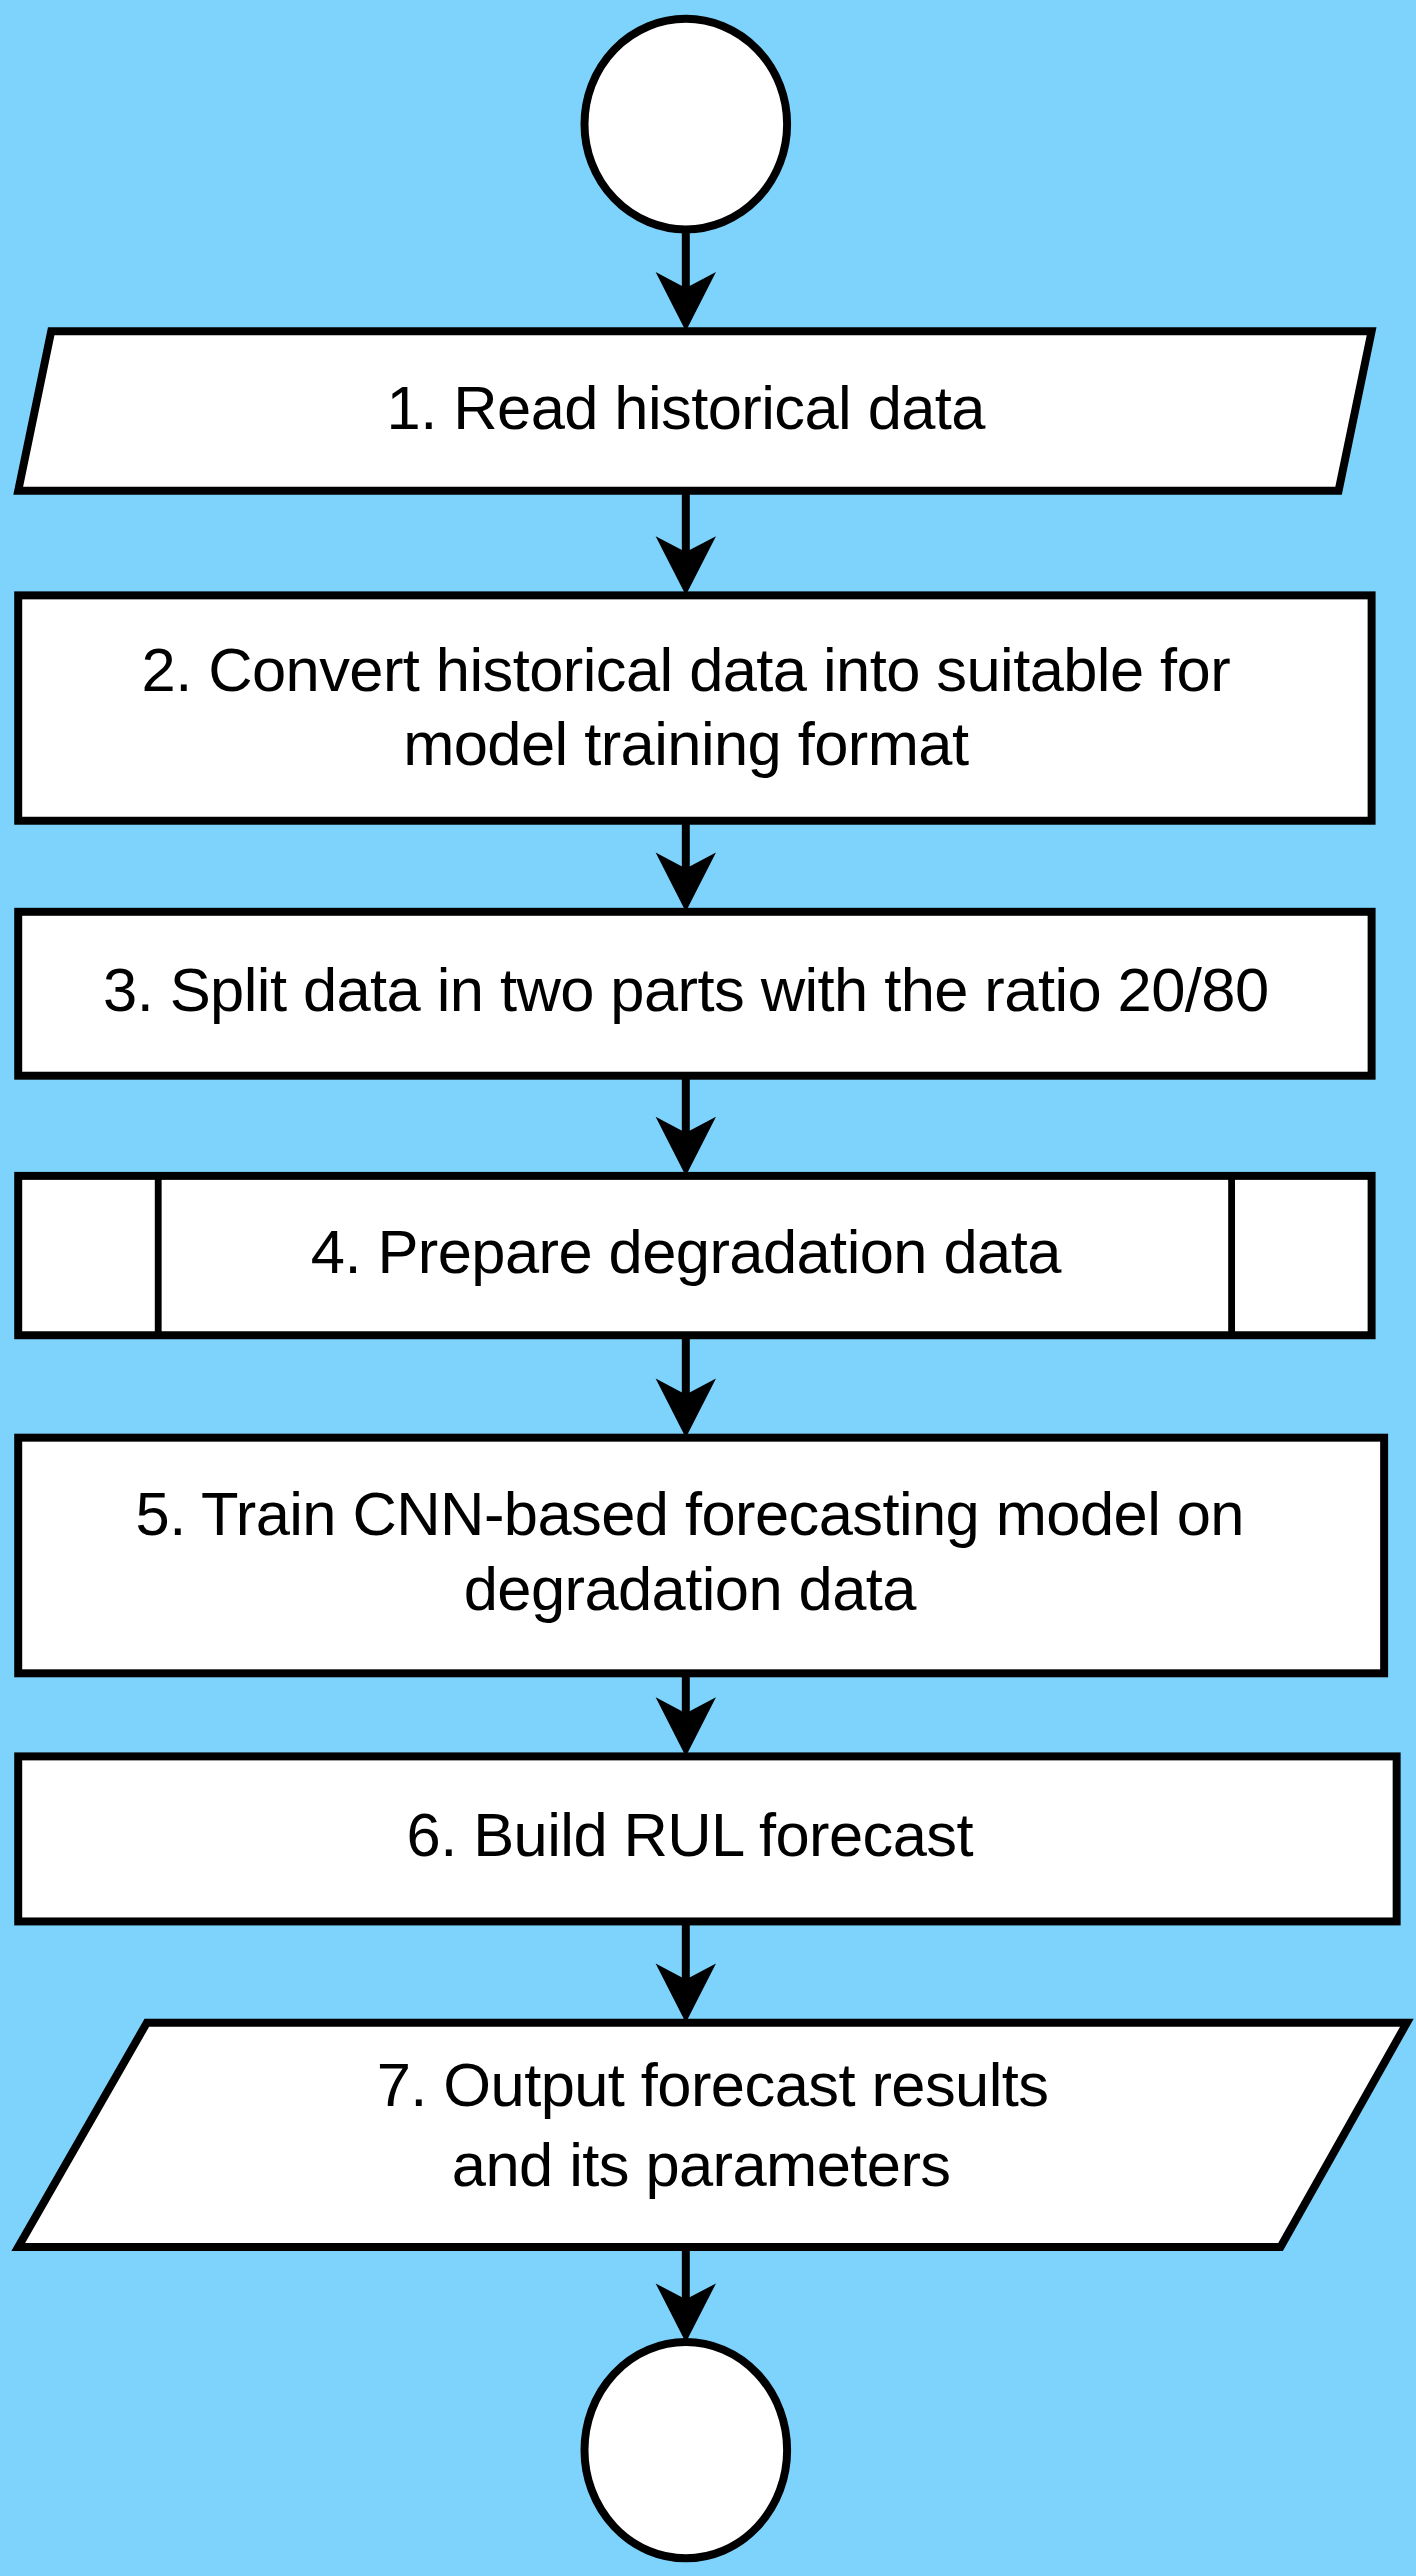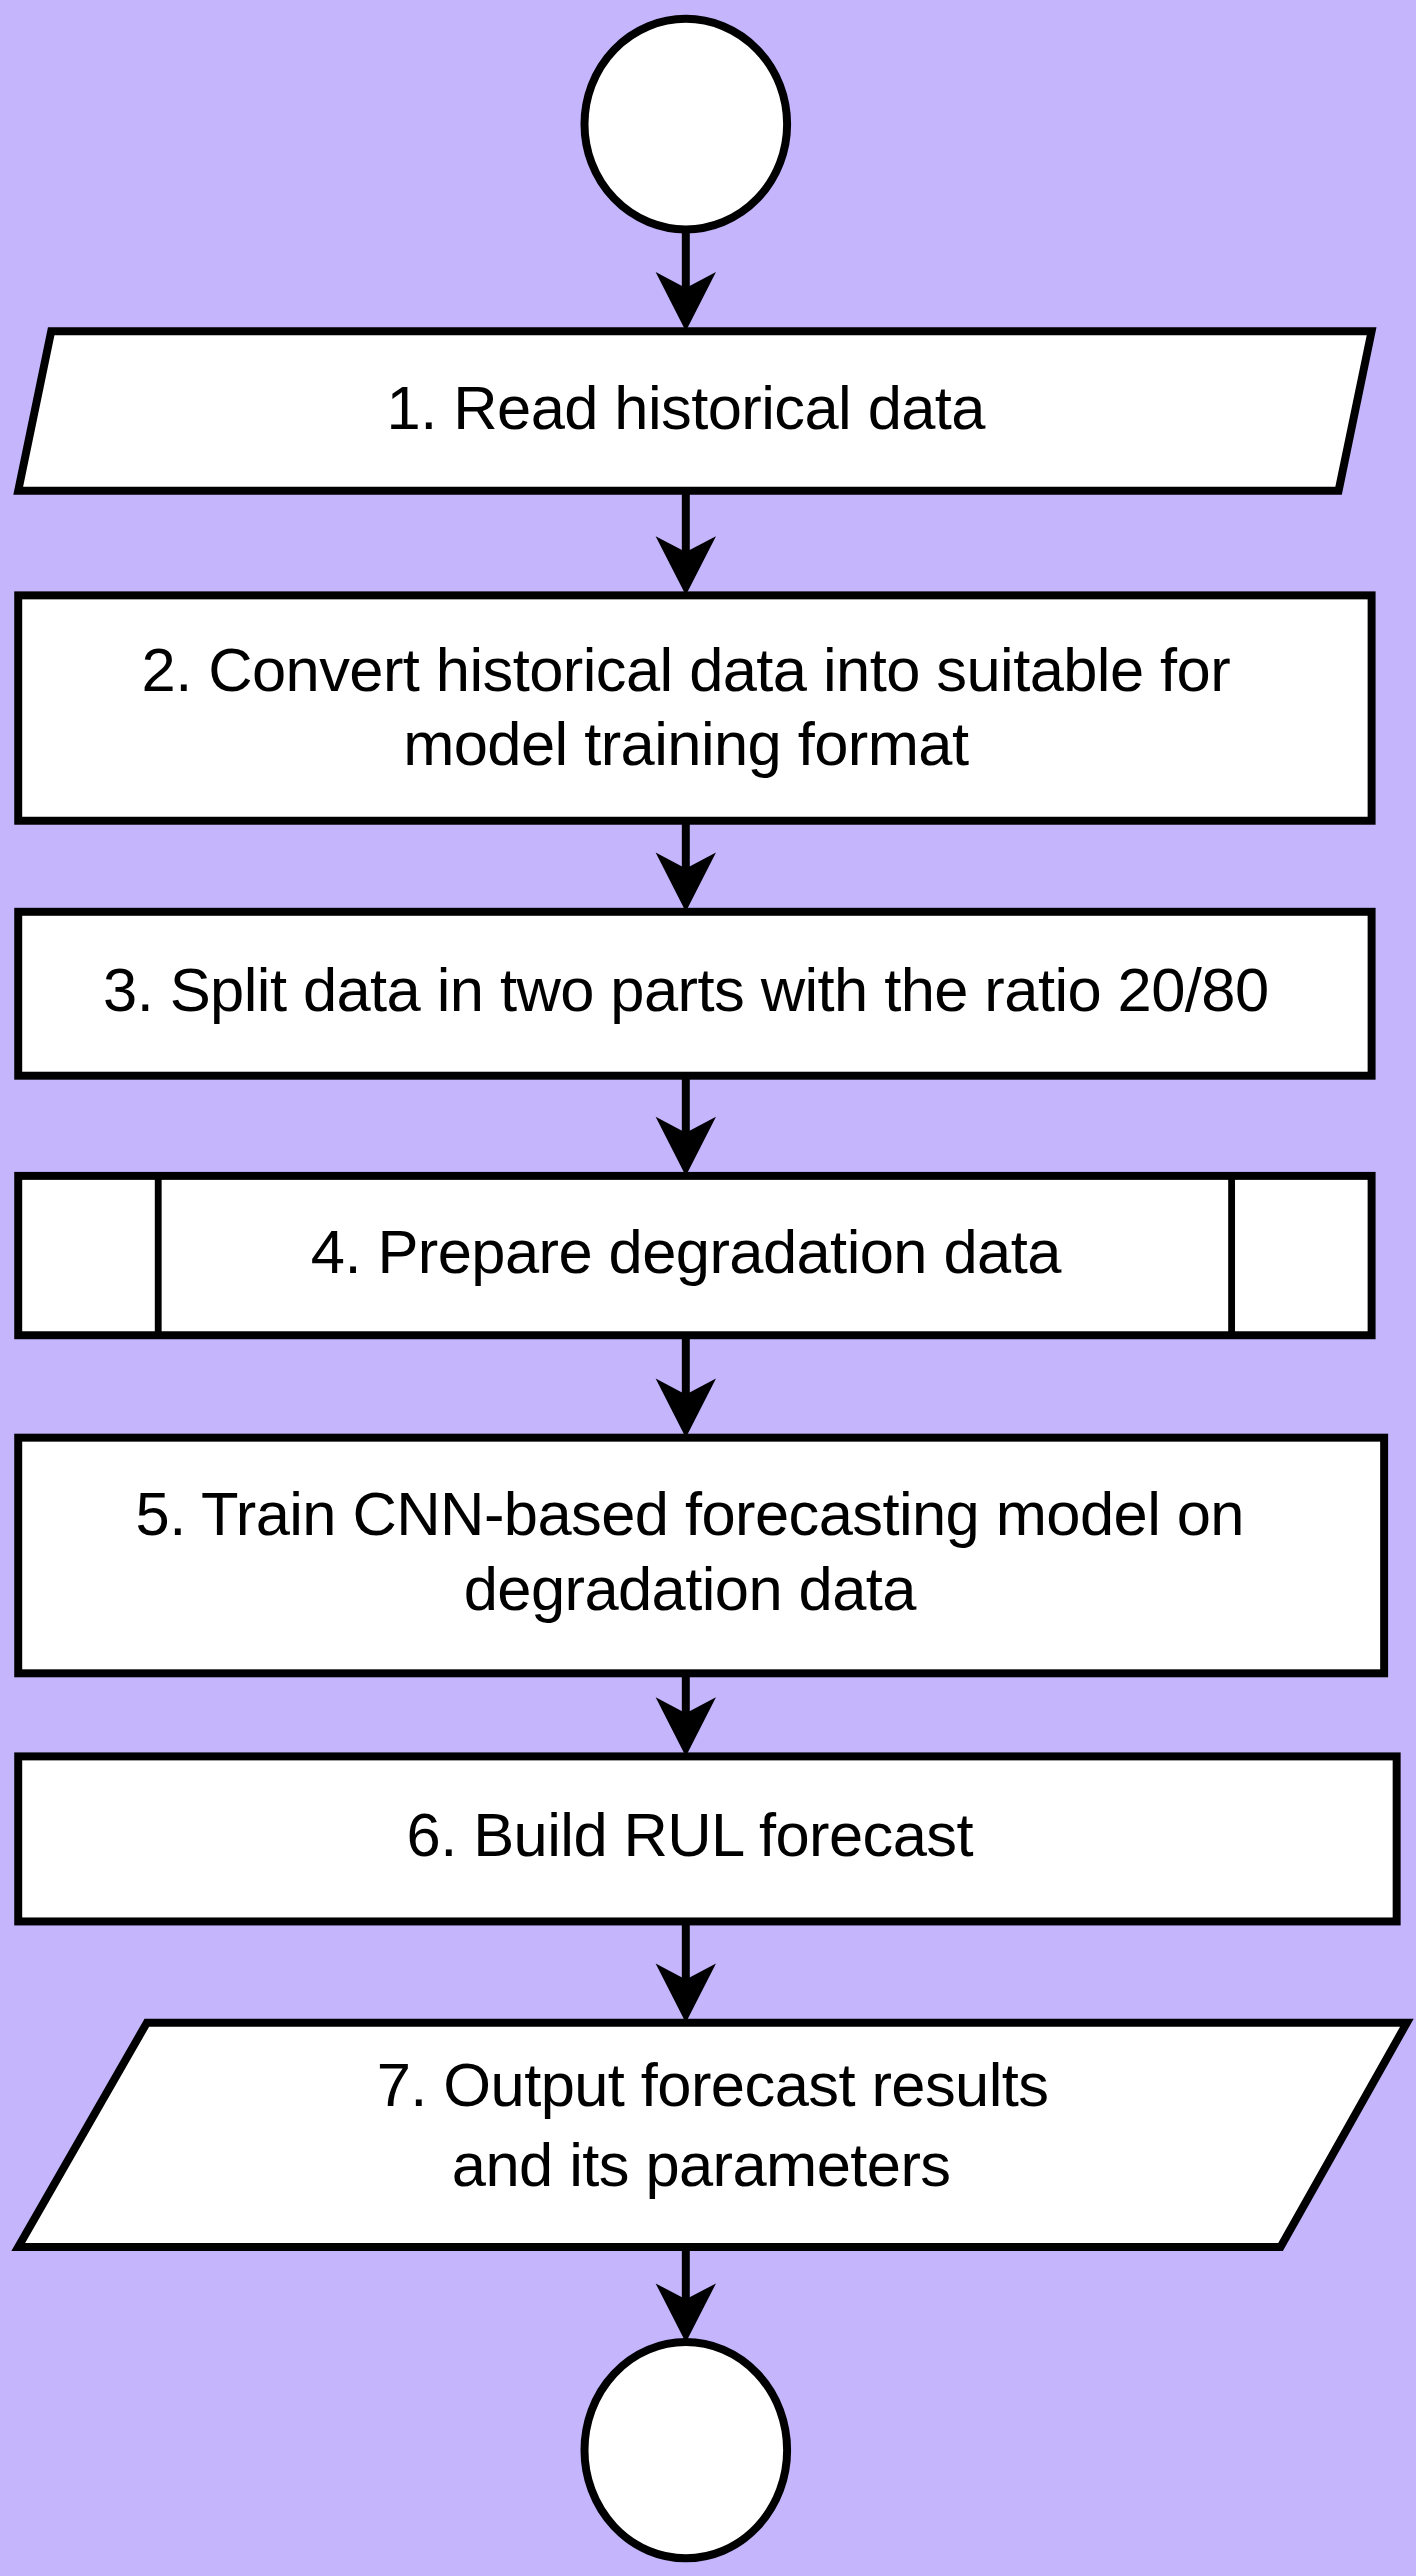--- a/index.html
+++ b/index.html
@@ -8,21 +8,21 @@
     padding: 0;
     background: #ffffff;
   }
   body {
     font-family: "Liberation Sans", "DejaVu Sans", sans-serif;
   }
   #canvas-wrap {
     position: relative;
     width: 1416px;
     height: 2576px;
-    background: #c4b5fd;
+    background: #7dd3fc;
     overflow: hidden;
   }
   svg#flowchart-svg {
     display: block;
     width: 1416px;
     height: 2576px;
   }
   .shape-stroke {
     fill: #ffffff;
     stroke: #000000;

